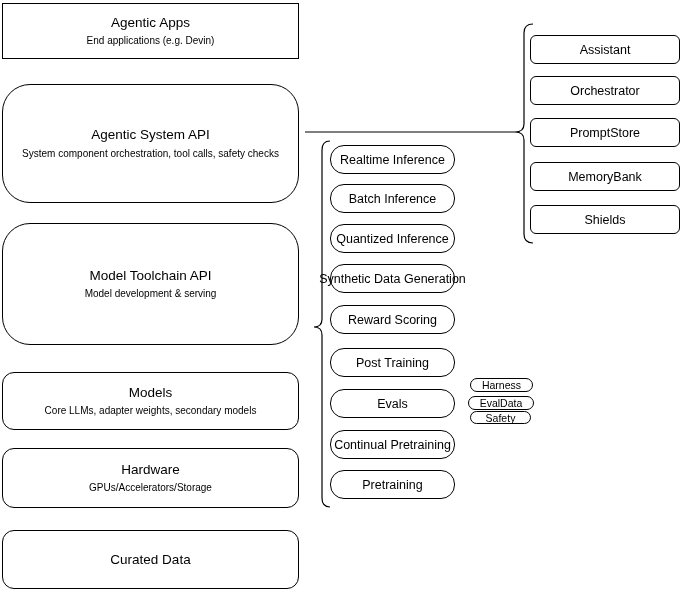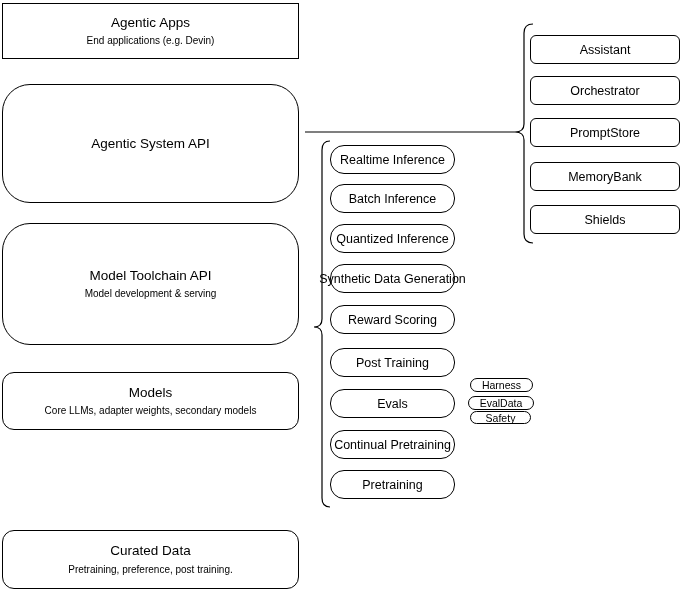--- a/index.html
+++ b/index.html
@@ -62,32 +62,36 @@
 
     <path d="M330 141 Q322 141 322 150 L322 319 Q322 327 314 327 Q322 327 322 335 L322 498 Q322 507 330 507" stroke="#000" stroke-width="1.2" fill="none"></path>
   </svg>
 
   <div class="box lbox" style="top:3px;height:56px;border-radius:0;">
     <div class="title">Agentic Apps</div>
     <div class="subtitle">End applications (e.g. Devin)</div>
   </div>
   <div class="box lbox" style="top:84px;height:119px;border-radius:28px;">
     <div class="title">Agentic System API</div>
+    <div class="subtitle">System component orchestration, tool calls, safety checks</div>
   </div>
   <div class="box lbox" style="top:223px;height:122px;border-radius:28px;">
     <div class="title">Model Toolchain API</div>
     <div class="subtitle">Model development &amp; serving</div>
   </div>
   <div class="box lbox" style="top:372px;height:58px;border-radius:12px;">
     <div class="title">Models</div>
     <div class="subtitle">Core LLMs, adapter weights, secondary models</div>
   </div>
+  <div class="box lbox" style="top:448px;height:60px;border-radius:12px;">
+    <div class="title">Hardware</div>
+    <div class="subtitle">GPUs/Accelerators/Storage</div>
+  </div>
   <div class="box lbox" style="top:530px;height:59px;border-radius:12px;">
     <div class="title">Curated Data</div>
-    <div class="subtitle">Pretraining, preference, post training.</div>
   </div>
 
   <div class="box mbox" style="top:145px;">Realtime Inference</div>
   <div class="box mbox" style="top:184px;">Batch Inference</div>
   <div class="box mbox" style="top:224px;">Quantized Inference</div>
   <div class="box mbox" style="top:305px;">Reward Scoring</div>
   <div class="box mbox" style="top:264px;">Synthetic Data Generation</div>
   <div class="box mbox" style="top:348px;">Post Training</div>
   <div class="box mbox" style="top:389px;">Evals</div>
   <div class="box mbox" style="top:430px;text-align:right;">Continual Pretraining</div>

